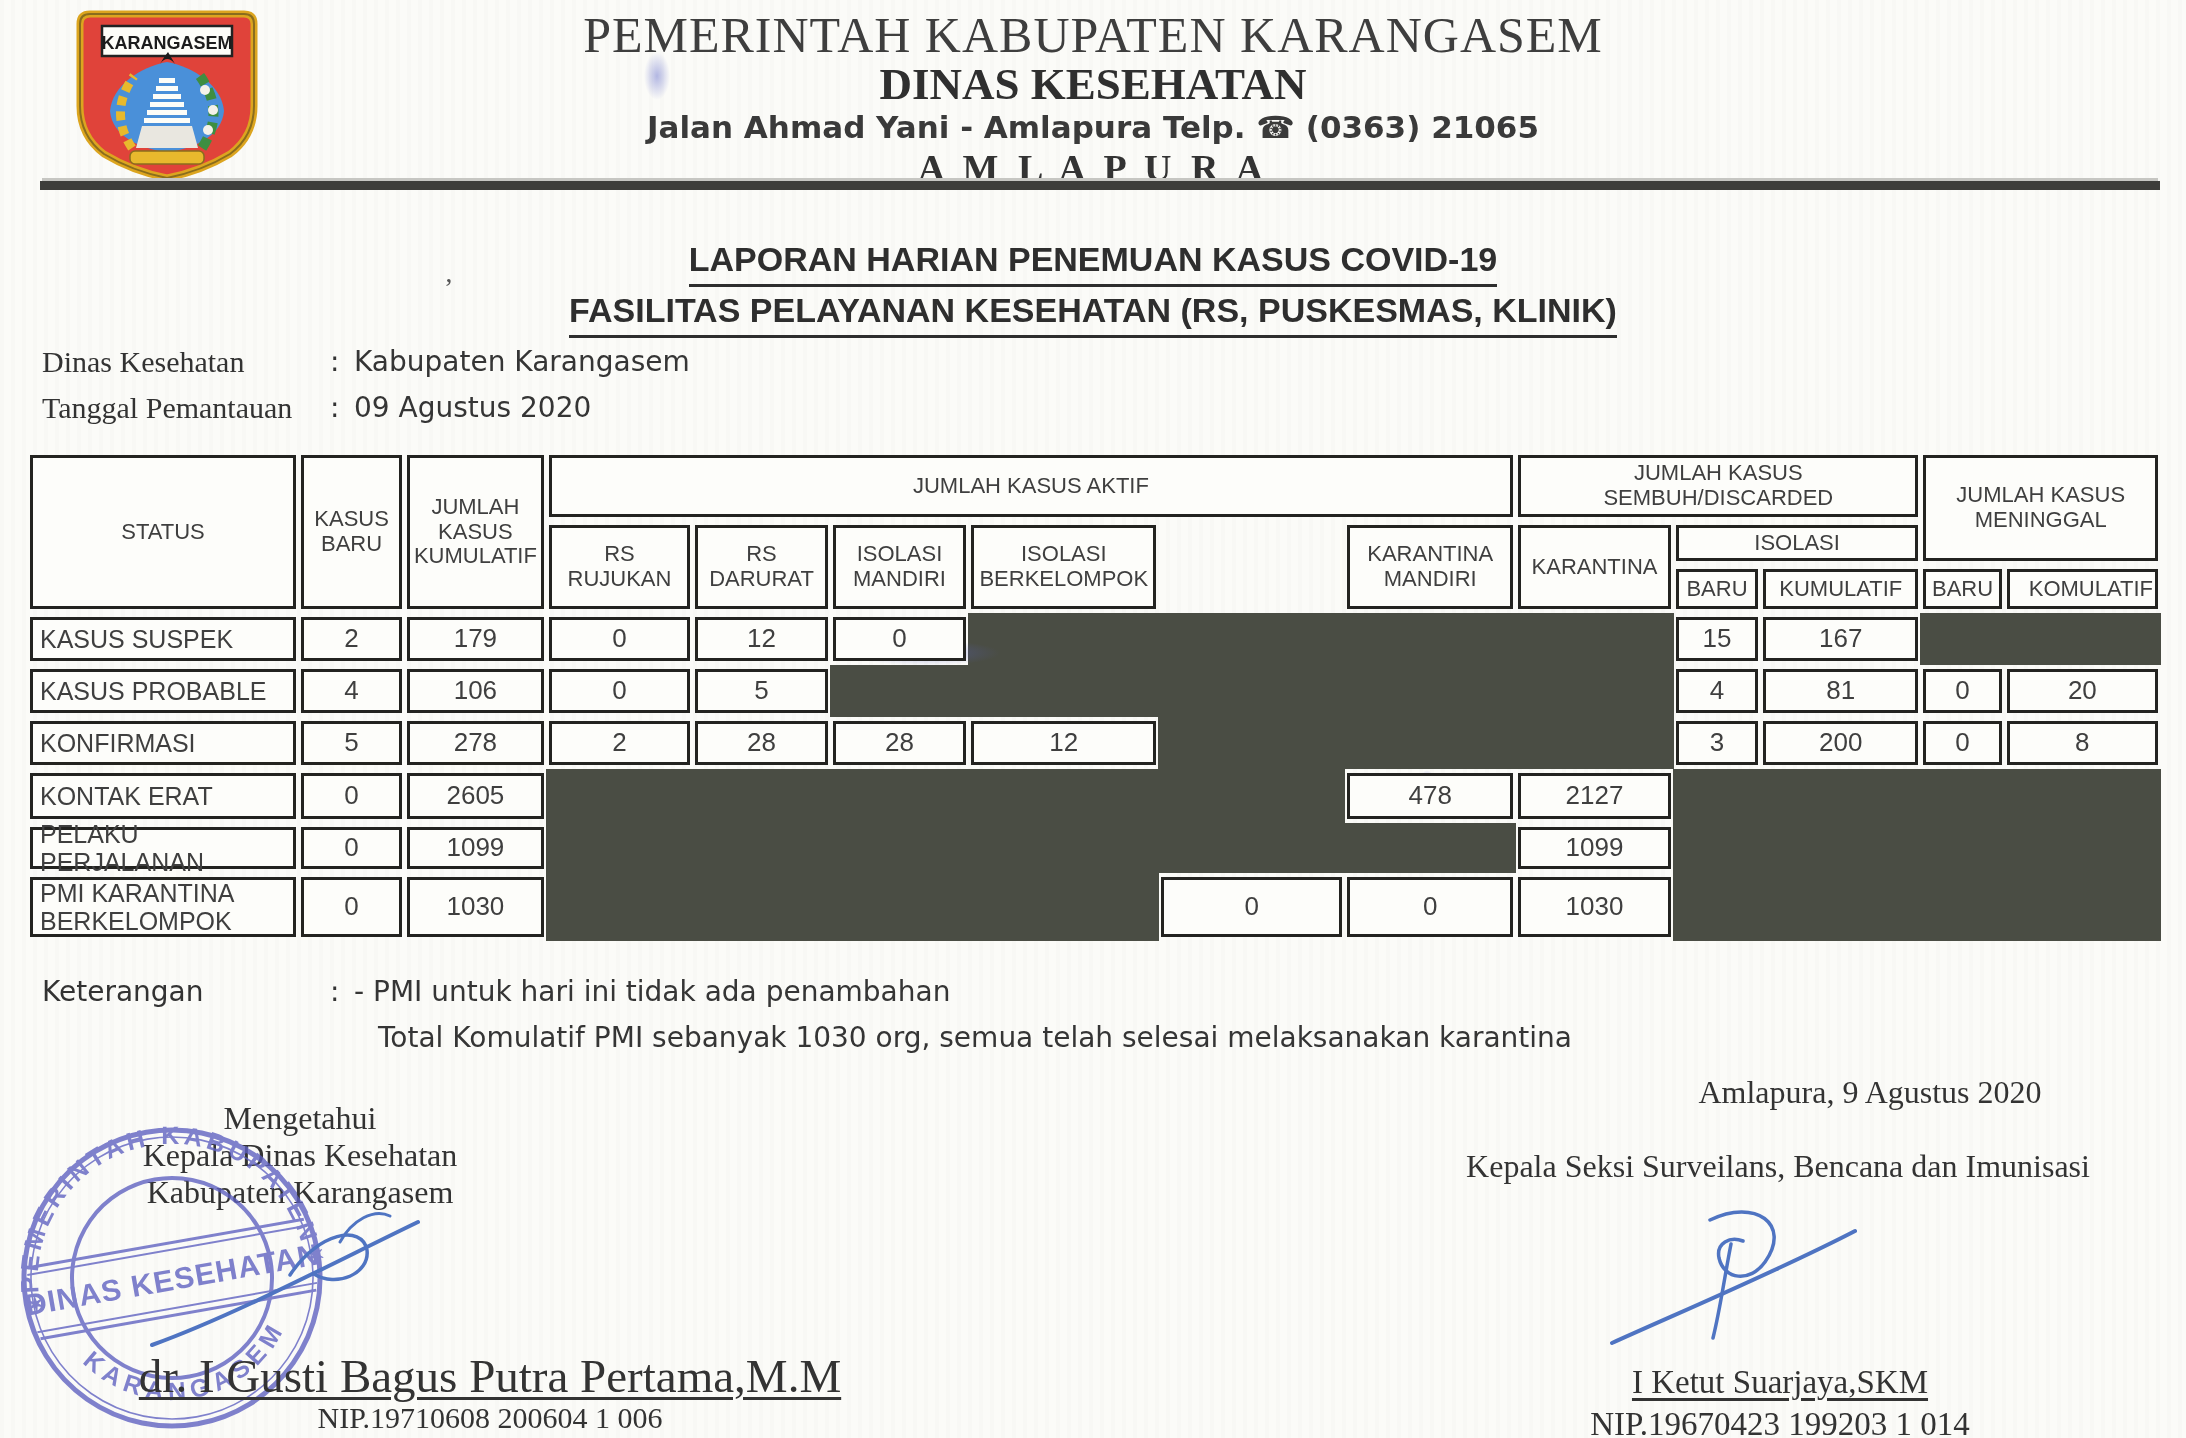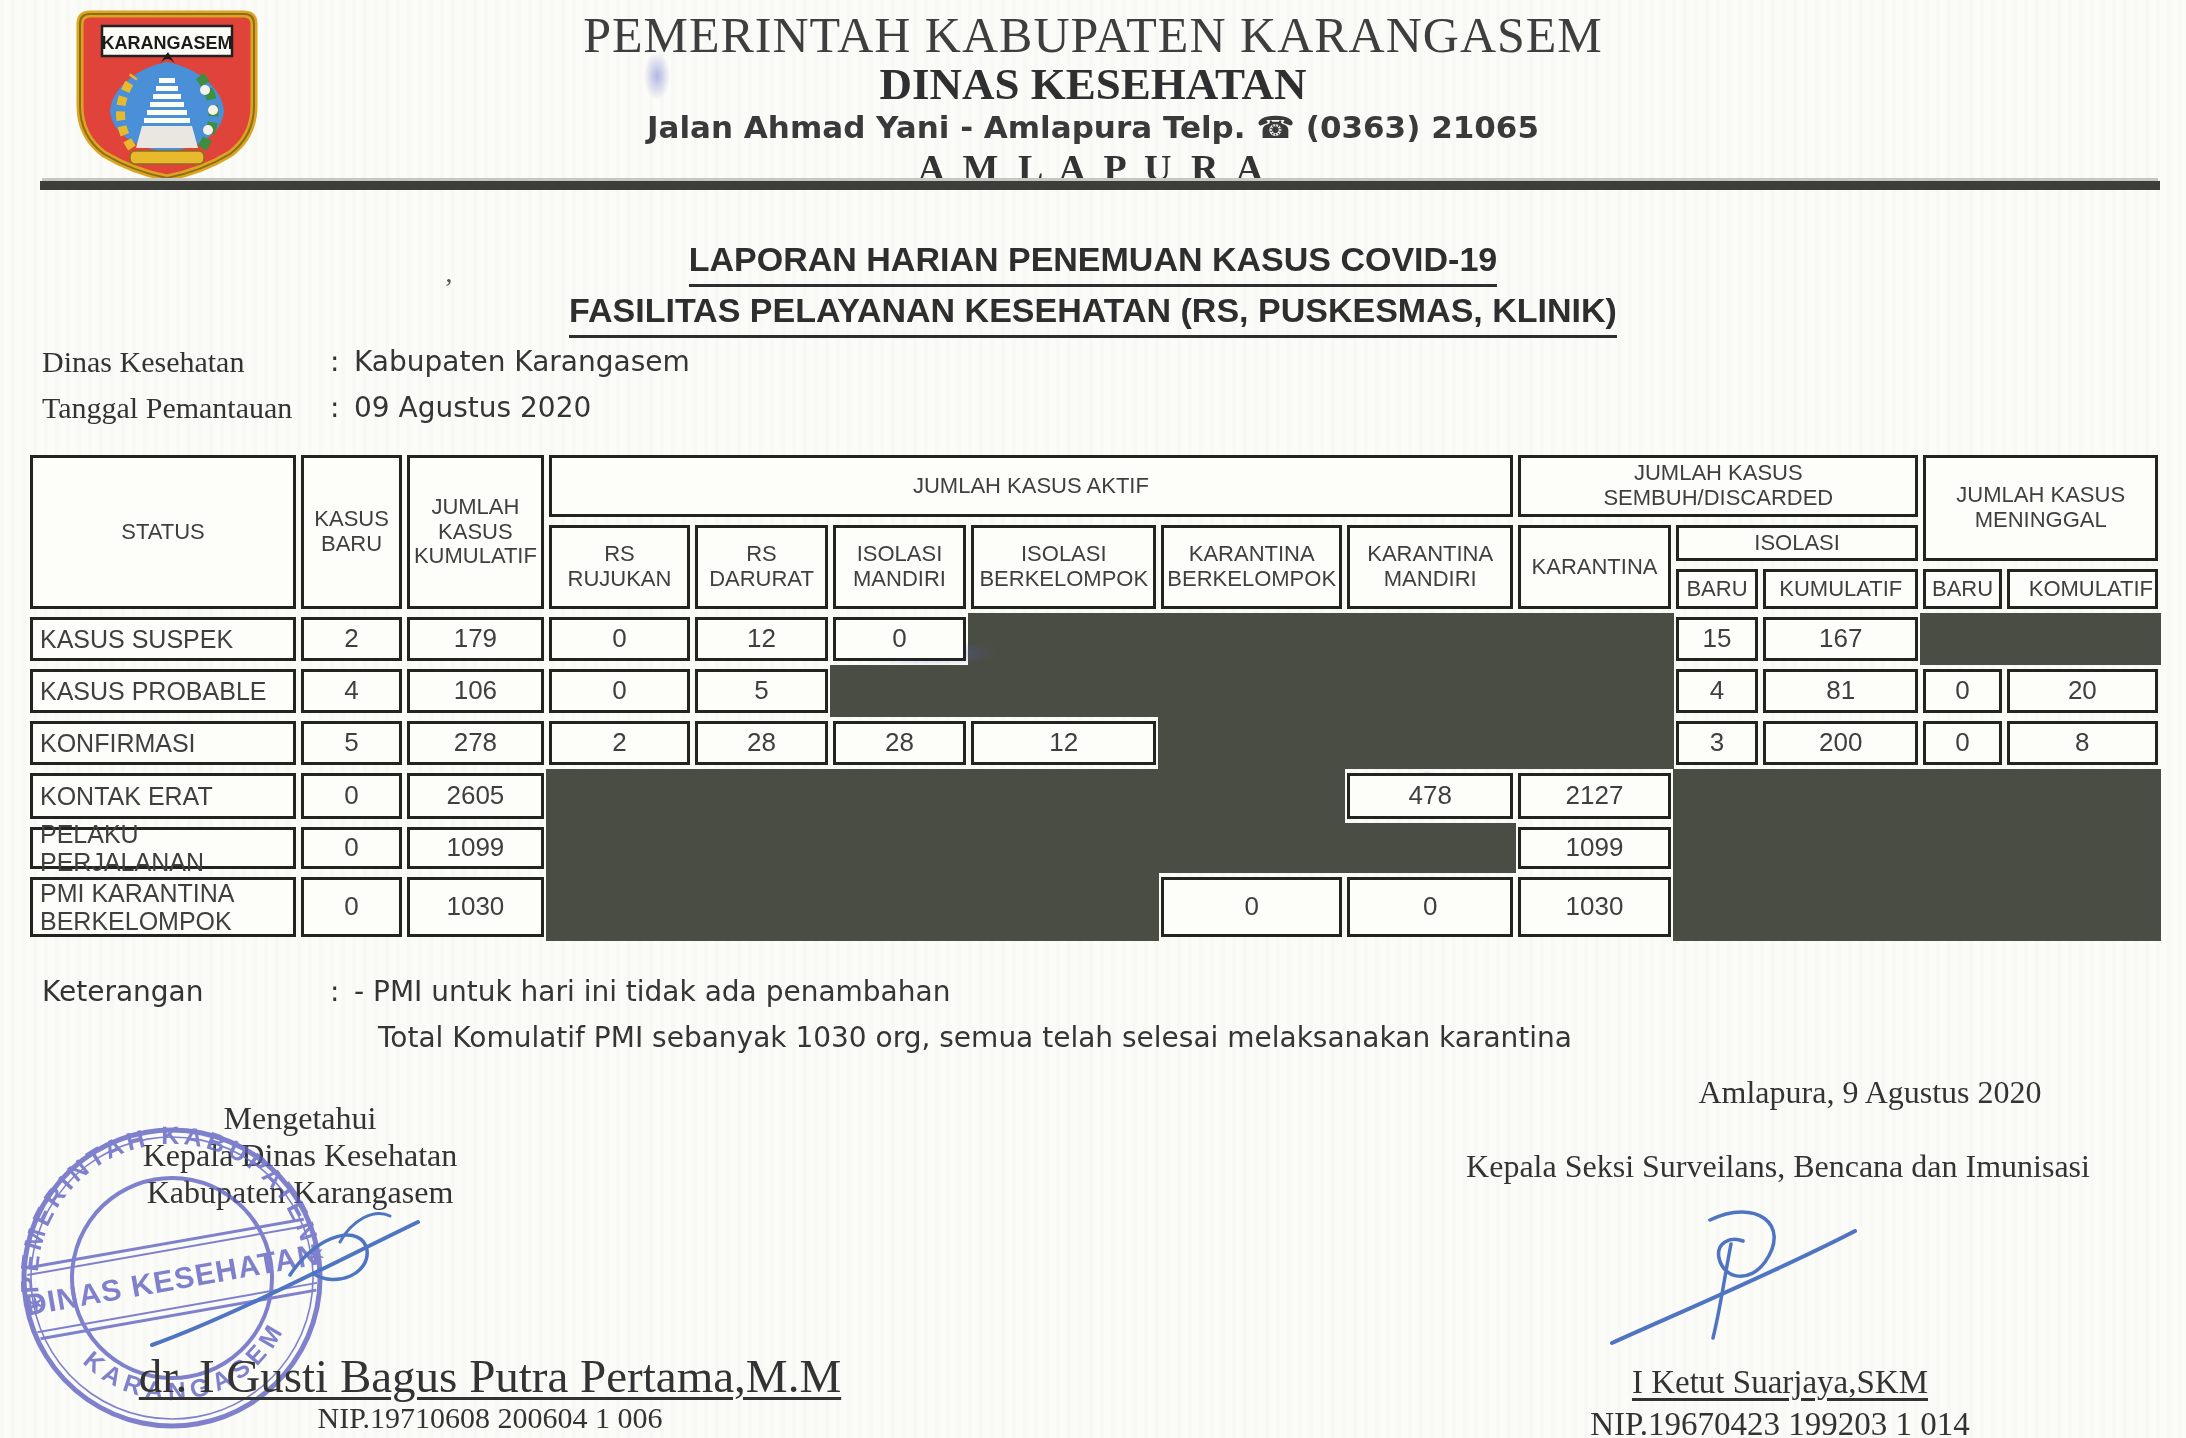--- a/index.html
+++ b/index.html
@@ -127,21 +127,20 @@
       <div class="cell h" style="grid-area: 1 / 1 / span 3;">STATUS</div>
       <div class="cell h" style="grid-area: 1 / 2 / span 3;">KASUS BARU</div>
       <div class="cell h" style="grid-area: 1 / 3 / span 3;">JUMLAH KASUS KUMULATIF</div>
       <div class="cell h" style="grid-area: 1 / 4 / auto / span 6;">JUMLAH KASUS AKTIF</div>
       <div class="cell h" style="grid-area: 1 / 10 / auto / span 3;">JUMLAH KASUS SEMBUH/DISCARDED</div>
       <div class="cell h" style="grid-area: 1 / 13 / span 2 / span 2;">JUMLAH KASUS MENINGGAL</div>
       <div class="cell h" style="grid-area: 2 / 4 / span 2;">RS RUJUKAN</div>
       <div class="cell h" style="grid-area: 2 / 5 / span 2;">RS DARURAT</div>
       <div class="cell h" style="grid-area: 2 / 6 / span 2;">ISOLASI MANDIRI</div>
       <div class="cell h" style="grid-area: 2 / 7 / span 2;">ISOLASI BERKELOMPOK</div>
-      <div class="cell h" style="grid-area: 2 / 8 / span 2;">KARANTINA BERKELOMPOK</div>
       <div class="cell h" style="grid-area: 2 / 9 / span 2;">KARANTINA MANDIRI</div>
       <div class="cell h" style="grid-area: 2 / 10 / span 2; text-align: center;">KARANTINA</div>
       <div class="cell h" style="grid-area: 2 / 11 / auto / span 2;">ISOLASI</div>
       <div class="cell h" style="grid-area: 3 / 11;">BARU</div>
       <div class="cell h" style="grid-area: 3 / 12;">KUMULATIF</div>
       <div class="cell h" style="grid-area: 3 / 13;">BARU</div>
       <div class="cell h" style="grid-area: 3 / 14; padding-left: 19px;">KOMULATIF</div>
       <div class="cell lbl" style="grid-area: 4 / 1;">KASUS SUSPEK</div>
       <div class="cell val" style="grid-area: 4 / 2;">2</div>
       <div class="cell val" style="grid-area: 4 / 3;">179</div>

